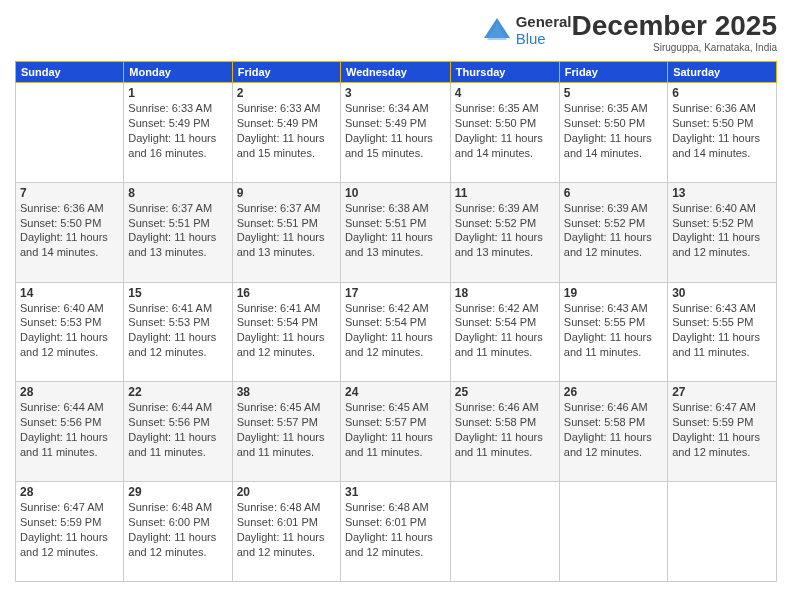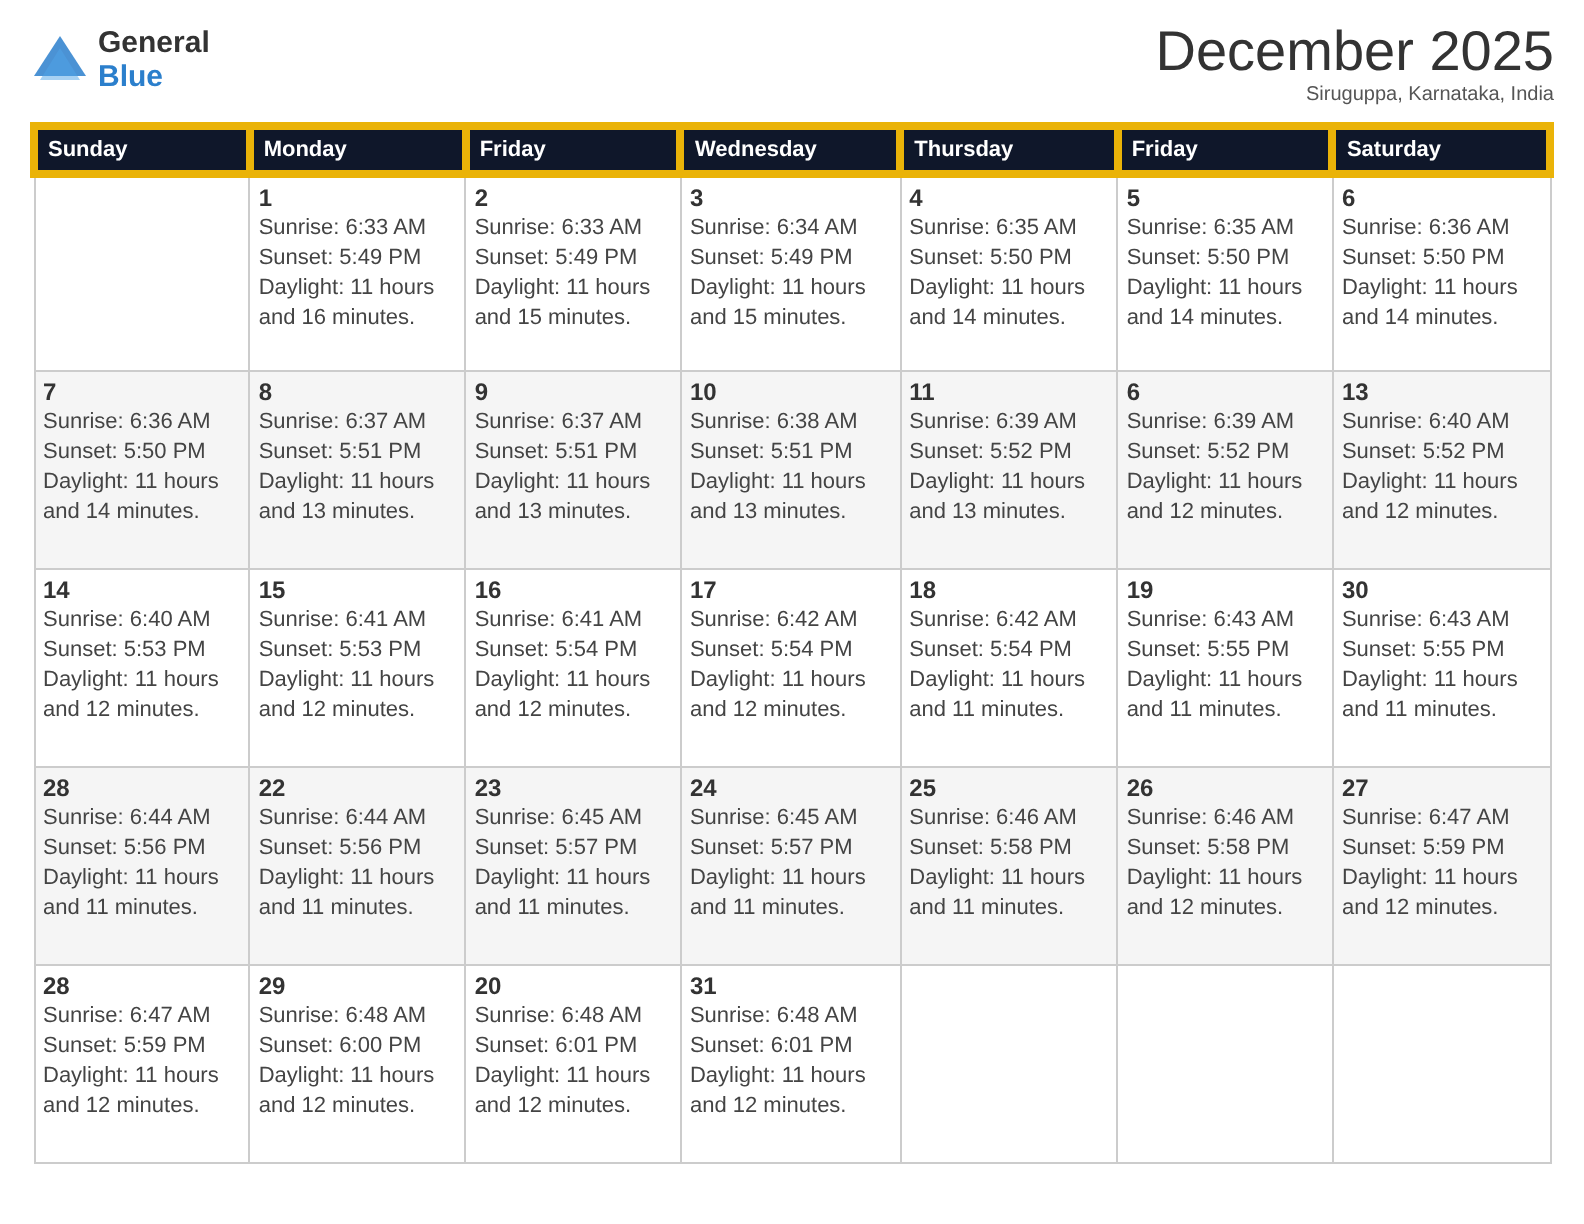--- a/index.html
+++ b/index.html
@@ -9,20 +9,21 @@
       width: 792px;
       height: 612px;
       overflow: hidden;
     }
     .page {
       width: 792px;
       height: 592px;
       padding: 10px 15px;
       display: flex;
       flex-direction: column;
+      align-items: flex-end;
     }
     .header {
       display: flex;
       justify-content: space-between;
       align-items: flex-start;
       margin-bottom: 8px;
     }
     .logo {
       display: flex;
       align-items: center;
@@ -33,53 +34,53 @@
       flex-direction: column;
       line-height: 1.1;
     }
     .logo-general {
       font-size: 15px;
       font-weight: bold;
       color: #333;
     }
     .logo-blue {
       font-size: 15px;
-      font-weight: bold;
+      font-weight: normal;
       color: #2b7fcc;
     }
     .logo-icon {
       width: 30px;
       height: 30px;
       margin-right: 4px;
     }
     .title-block {
       text-align: right;
     }
     .month-title {
       font-size: 28px;
-      font-weight: normal;
+      font-weight: bold;
       color: #333;
     }
     .location-title {
       font-size: 10px;
       color: #555;
     }
     .calendar {
       width: 100%;
       border-collapse: collapse;
       flex: 1;
     }
     .calendar th {
-      background: #0f172a;
+      background: #1d4ed8;
       color: #fff;
       font-size: 11px;
       font-weight: bold;
       padding: 4px 5px;
       text-align: left;
-      border: 4px solid #eab308;
+      border: 1px solid #eab308;
     }
     .calendar td {
       border: 1px solid #ccc;
       vertical-align: top;
       padding: 3px 4px;
       width: 113px;
       background: #fff;
       height: 88px;
     }
     .calendar tr:nth-child(even) td {
@@ -225,21 +226,21 @@
         <tr>
           <td>
             <span class="day-num">28</span>
             <div class="day-info">Sunrise: 6:44 AM<br>Sunset: 5:56 PM<br>Daylight: 11 hours<br>and 11 minutes.</div>
           </td>
           <td>
             <span class="day-num">22</span>
             <div class="day-info">Sunrise: 6:44 AM<br>Sunset: 5:56 PM<br>Daylight: 11 hours<br>and 11 minutes.</div>
           </td>
           <td>
-            <span class="day-num">23</span>
+            <span class="day-num">38</span>
             <div class="day-info">Sunrise: 6:45 AM<br>Sunset: 5:57 PM<br>Daylight: 11 hours<br>and 11 minutes.</div>
           </td>
           <td>
             <span class="day-num">24</span>
             <div class="day-info">Sunrise: 6:45 AM<br>Sunset: 5:57 PM<br>Daylight: 11 hours<br>and 11 minutes.</div>
           </td>
           <td>
             <span class="day-num">25</span>
             <div class="day-info">Sunrise: 6:46 AM<br>Sunset: 5:58 PM<br>Daylight: 11 hours<br>and 11 minutes.</div>
           </td>

